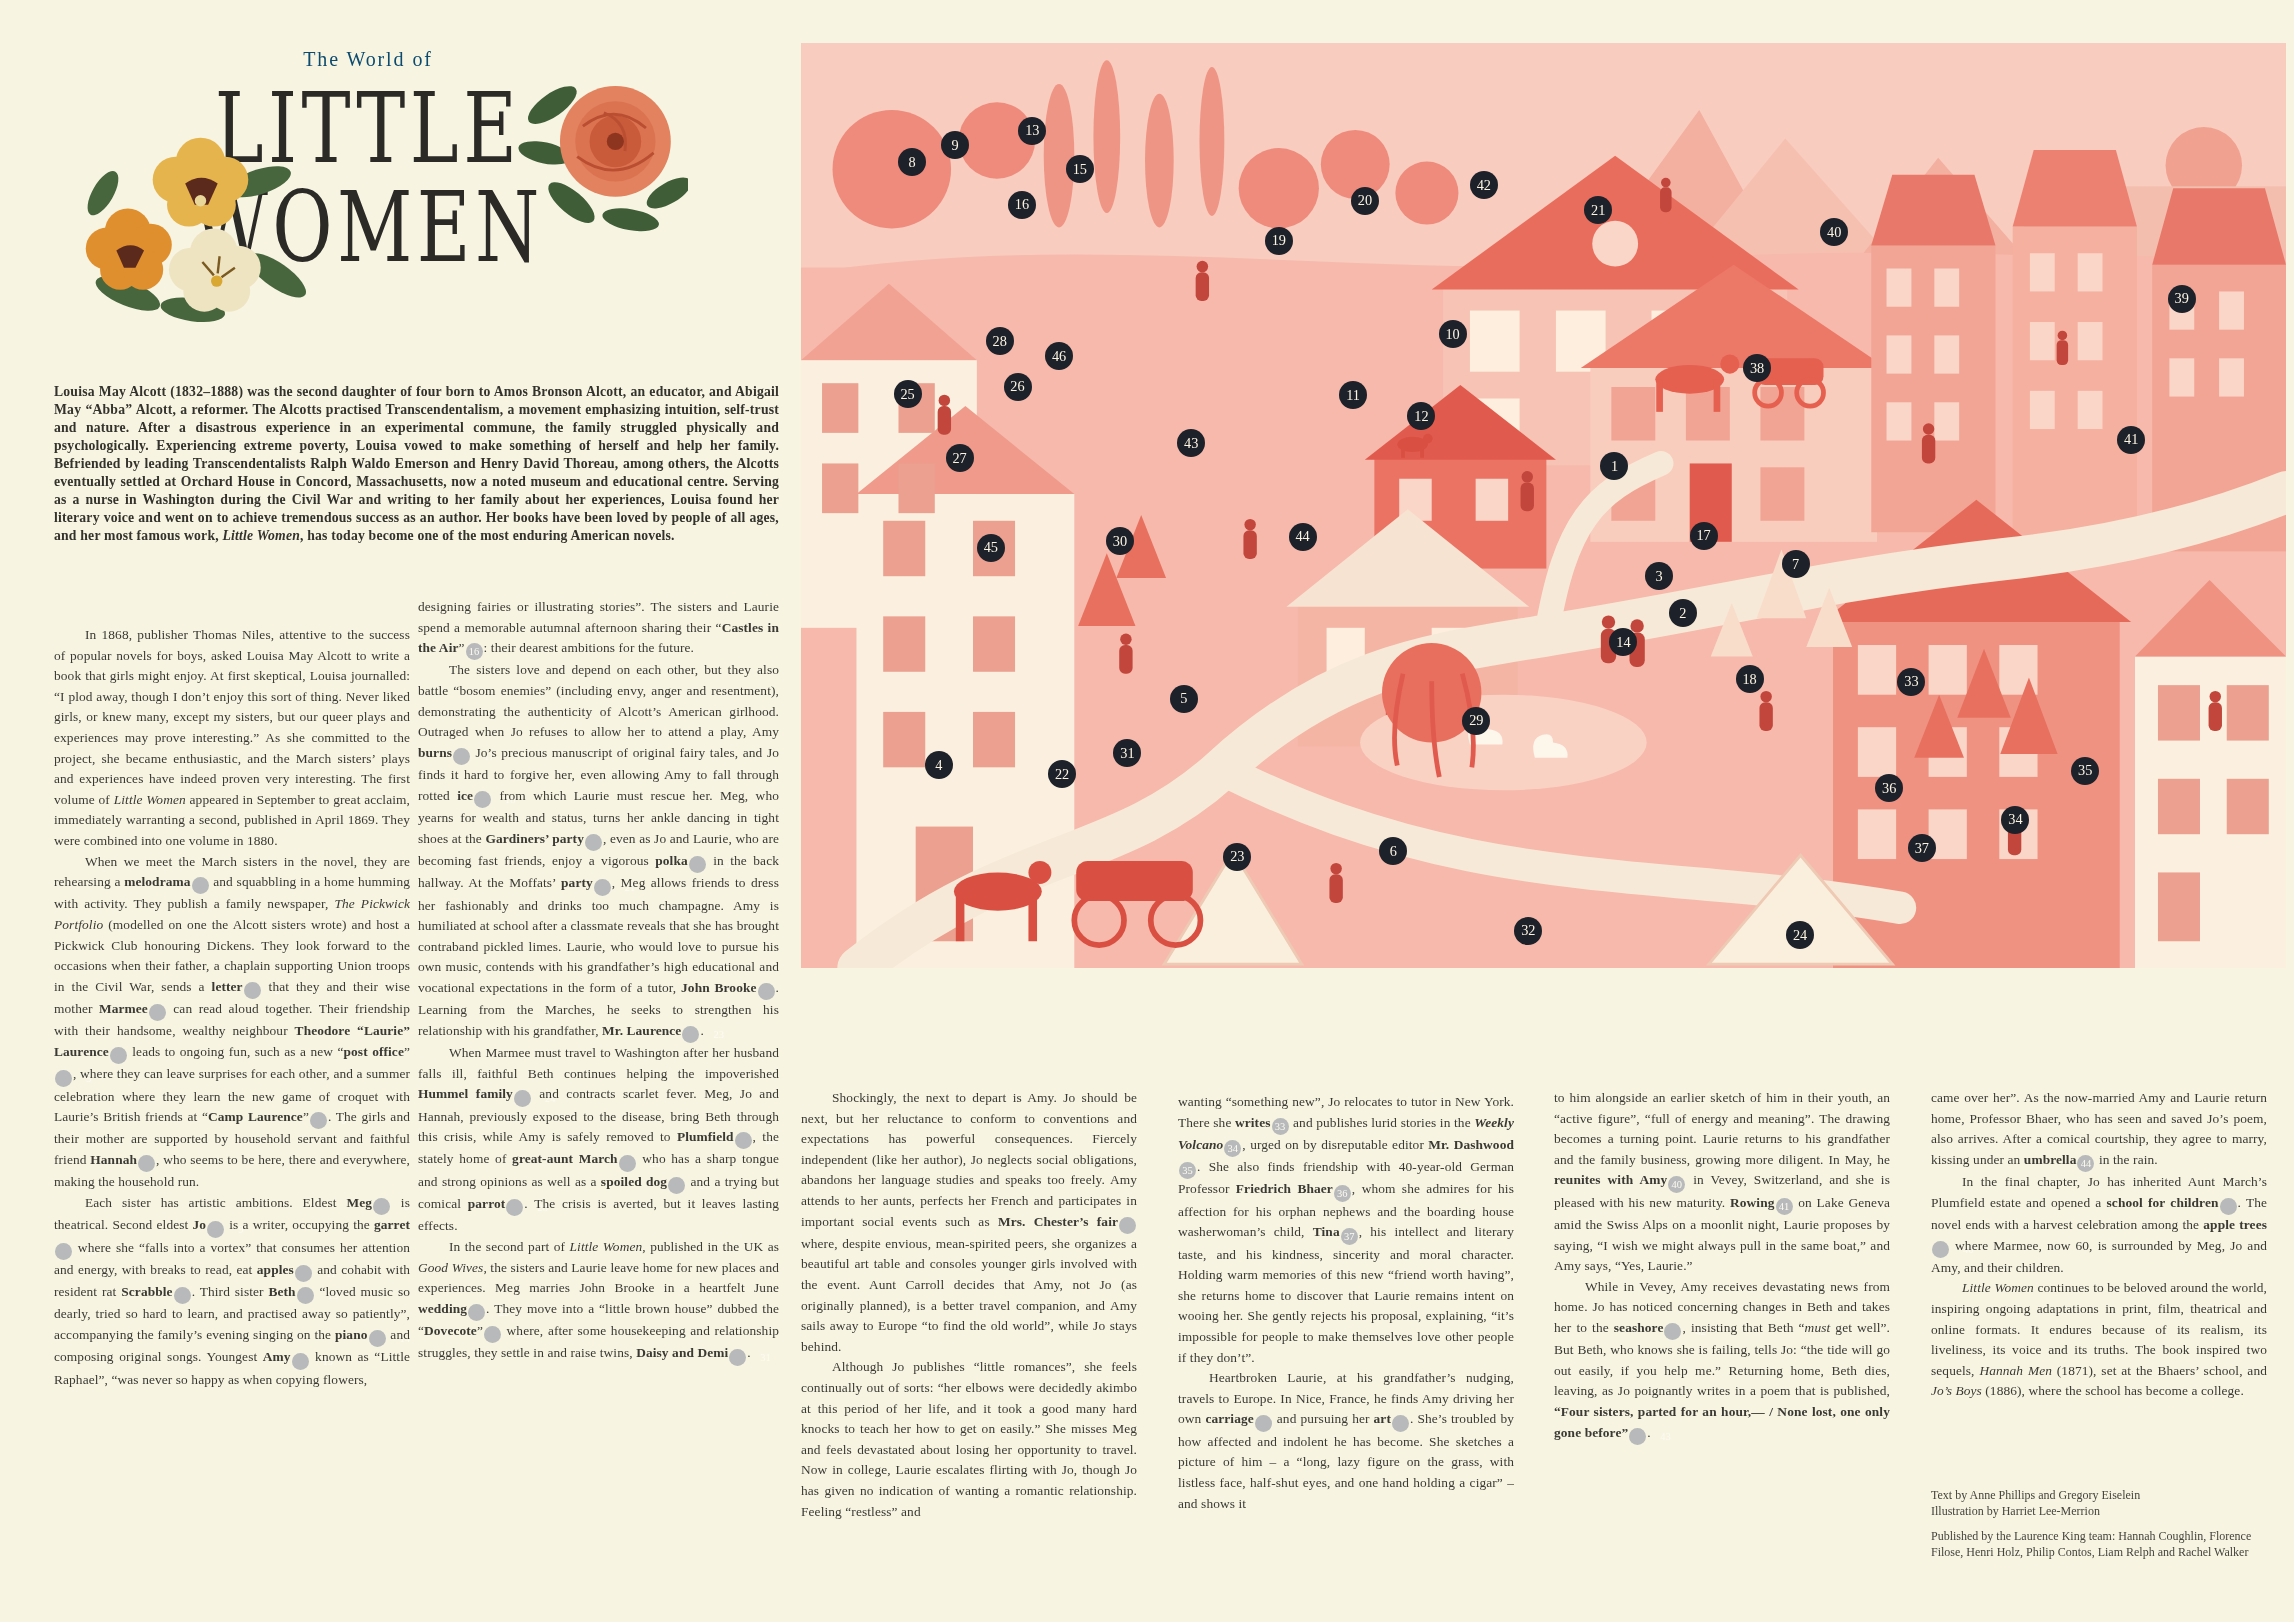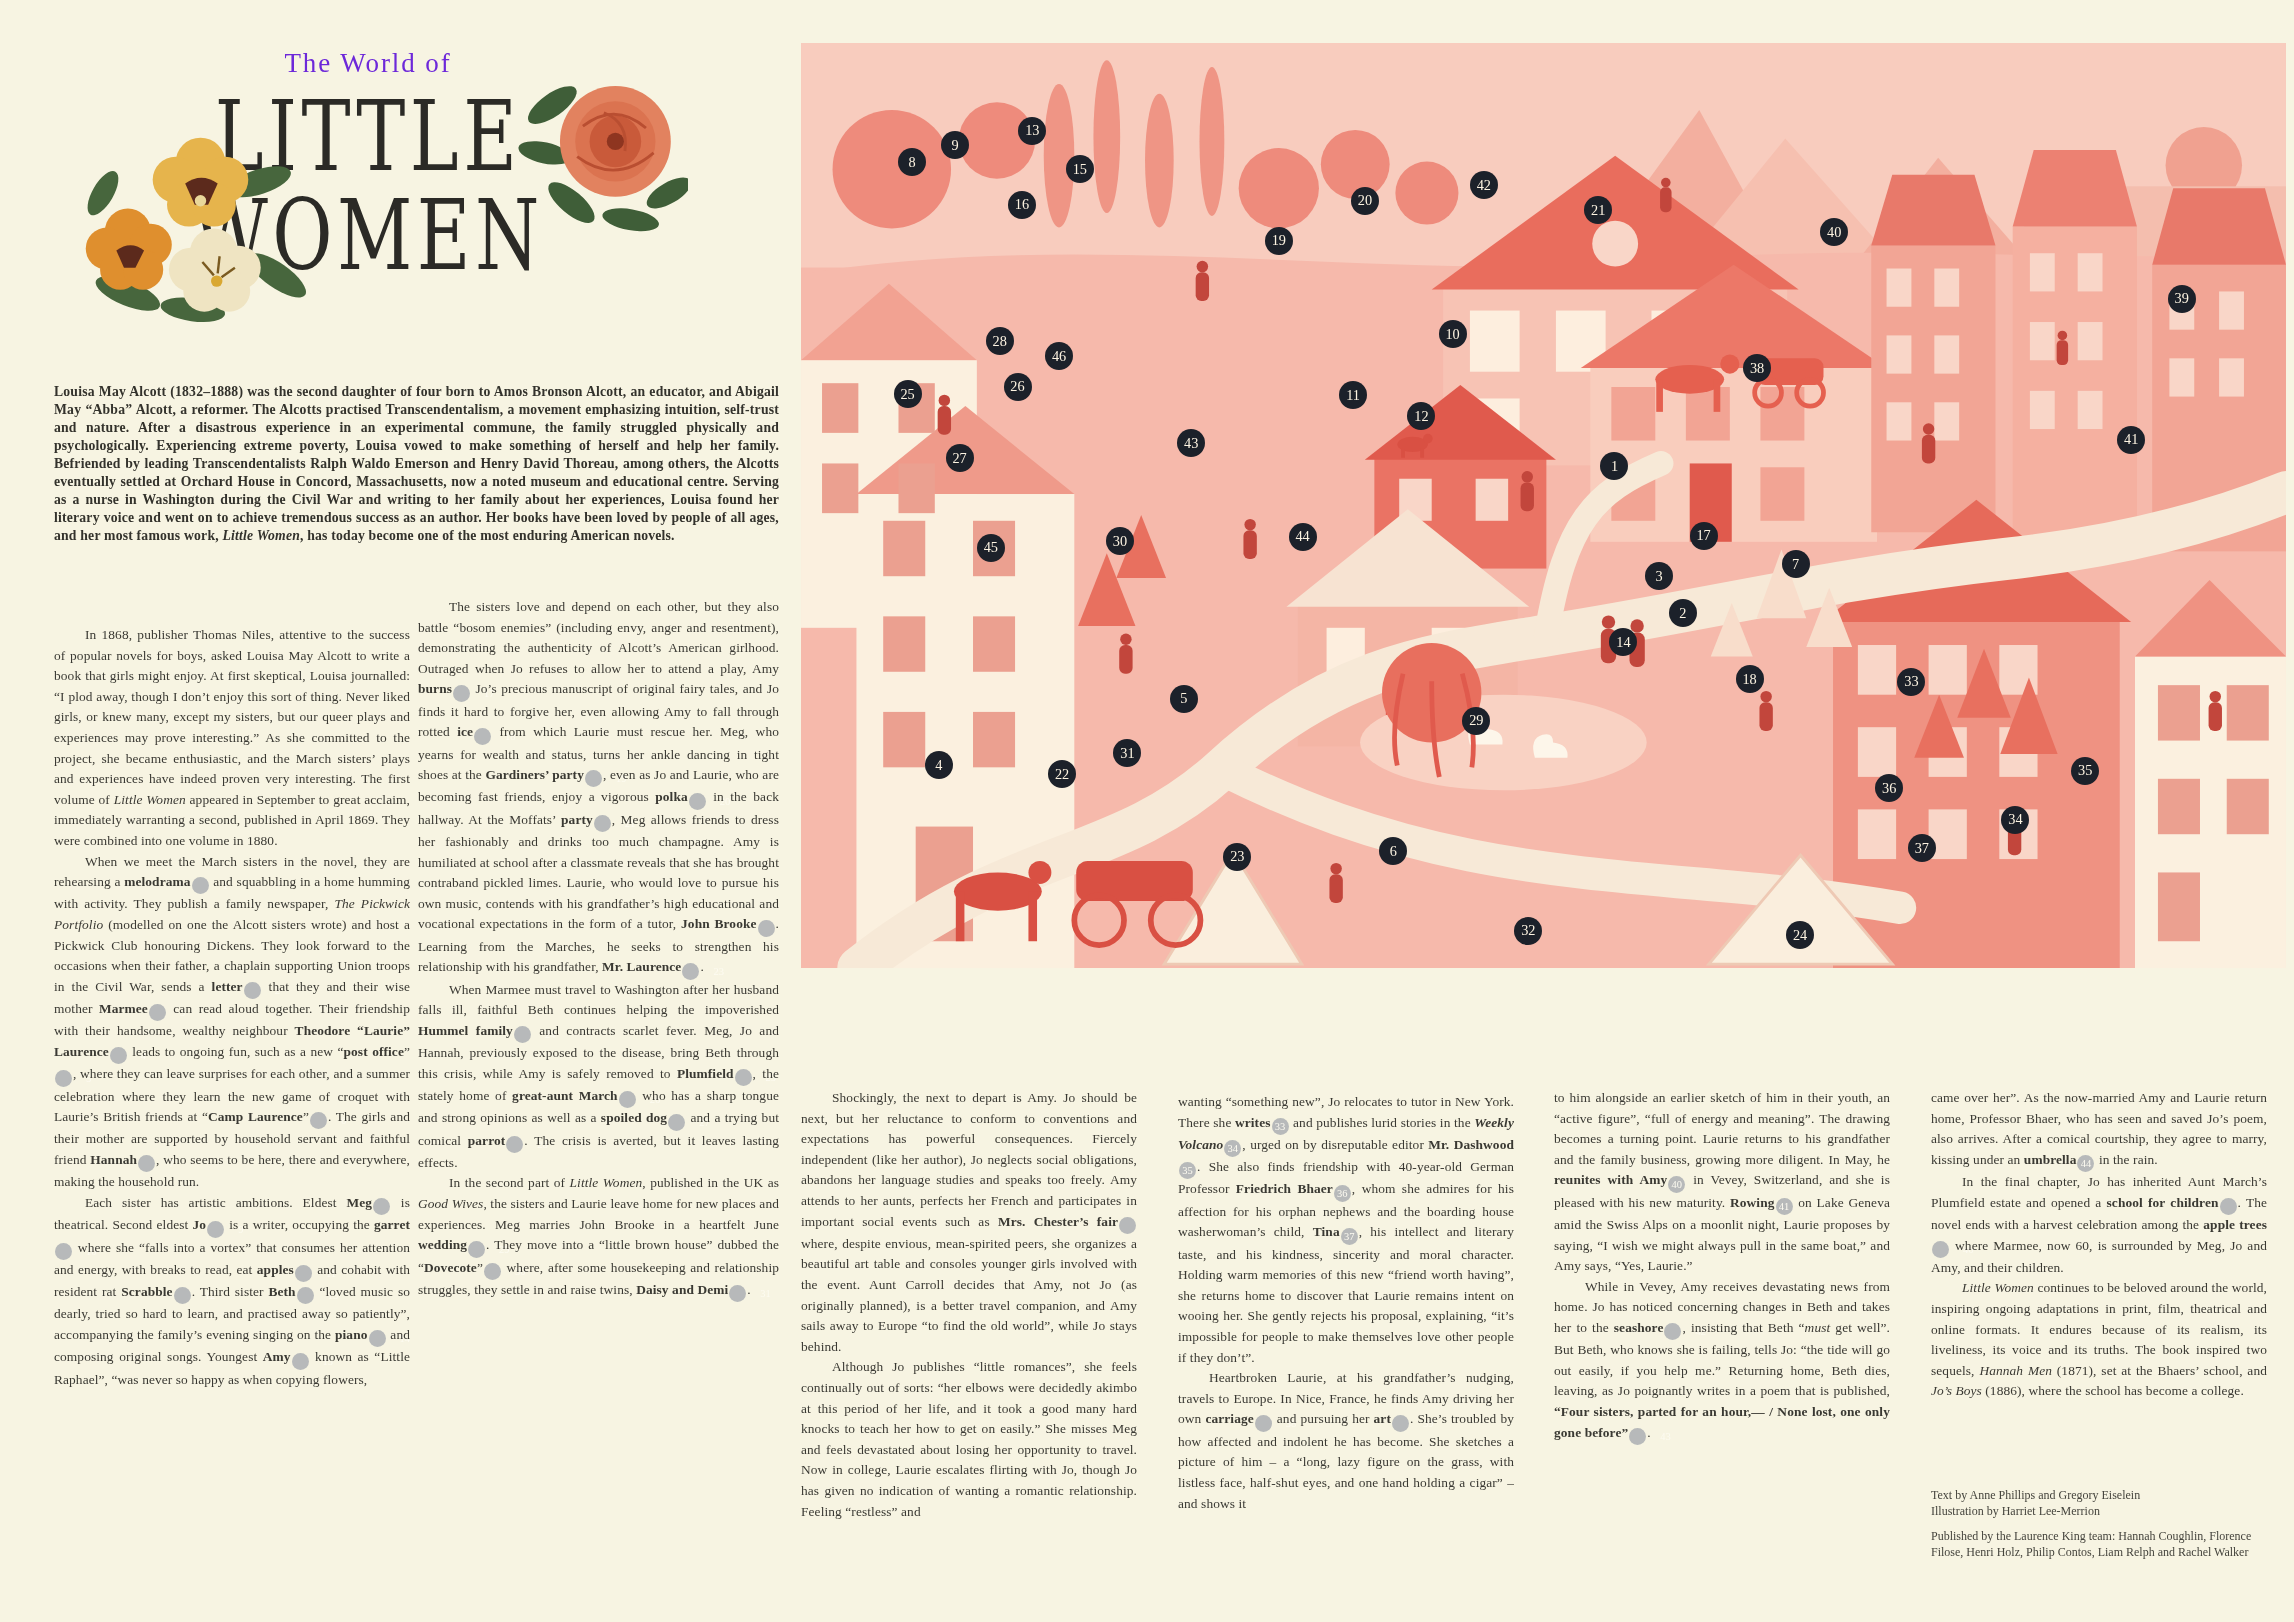--- a/index.html
+++ b/index.html
@@ -3,21 +3,21 @@
 <meta charset="utf-8">
 <style>
   html,body{margin:0;padding:0;}
   body{
     width:2294px;height:1622px;position:relative;overflow:hidden;
     background:#f7f4e2;color:#35342e;
     font-family:"Liberation Serif", serif;
   }
   
   .masthead{position:absolute;left:38px;top:48px;width:660px;text-align:center;}
-  .kicker{font-size:27px;letter-spacing:1.9px;color:#6d28d9;}
+  .kicker{font-size:20px;letter-spacing:1.9px;color:#0c4a6e;}
   .deco-line{display:block;font-family:"DejaVu Serif", serif;font-size:80px;line-height:99px;
     letter-spacing:4.8px;color:#2b2a26;transform:scaleY(1.22) scaleX(0.92);transform-origin:50% 50%;}
   .t1{margin-top:7.6px;}
   .flowers-left{position:absolute;left:78px;top:88px;}
   .flowers-right{position:absolute;left:516px;top:59px;}
   
   .intro{position:absolute;left:54px;top:369px;width:725px;font-weight:bold;
     font-size:13.7px;line-height:18px;text-align:justify;letter-spacing:0.2px;color:#33322c;}
   .intro .lead{text-indent:36px;display:inline;}
   .col{position:absolute;font-size:13.4px;line-height:20.6px;text-align:justify;
@@ -114,20 +114,21 @@
 </svg>
 
 <p class="intro"><span class="lead">Louisa May Alcott (1832–1888) was the second daughter of four born to Amos Bronson Alcott, an educator, and Abigail May “Abba” Alcott, a reformer. The Alcotts practised Transcendentalism, a movement emphasizing intuition, self-trust and nature. After a disastrous experience in an experimental commune, the family struggled physically and psychologically. Experiencing extreme poverty, Louisa vowed to make something of herself and help her family. Befriended by leading Transcendentalists Ralph Waldo Emerson and Henry David Thoreau, among others, the Alcotts eventually settled at Orchard House in Concord, Massachusetts, now a noted museum and educational centre. Serving as a nurse in Washington during the Civil War and writing to her family about her experiences, Louisa found her literary voice and went on to achieve tremendous success as an author. Her books have been loved by people of all ages, and her most famous work, <em>Little Women</em>, has today become one of the most enduring American novels.</span></p>
 
 <div class="col col-a">
     <p class="indent">In 1868, publisher Thomas Niles, attentive to the success of popular novels for boys, asked Louisa May Alcott to write a book that girls might enjoy. At first skeptical, Louisa journalled: “I plod away, though I don’t enjoy this sort of thing. Never liked girls, or knew many, except my sisters, but our queer plays and experiences may prove interesting.” As she committed to the project, she became enthusiastic, and the March sisters’ plays and experiences have indeed proven very interesting. The first volume of <em>Little Women</em> appeared in September to great acclaim, immediately warranting a second, published in April 1869. They were combined into one volume in 1880.</p>
     <p class="indent">When we meet the March sisters in the novel, they are rehearsing a <strong>melodrama</strong><span class="nb">1</span> and squabbling in a home humming with activity. They publish a family newspaper, <em>The Pickwick Portfolio</em> (modelled on one the Alcott sisters wrote) and host a Pickwick Club honouring Dickens. They look forward to the occasions when their father, a chaplain supporting Union troops in the Civil War, sends a <strong>letter</strong><span class="nb">2</span> that they and their wise mother <strong>Marmee</strong><span class="nb">3</span> can read aloud together. Their friendship with their handsome, wealthy neighbour <strong>Theodore “Laurie” Laurence</strong><span class="nb">4</span> leads to ongoing fun, such as a new “<strong>post office</strong>”<span class="nb">5</span>, where they can leave surprises for each other, and a summer celebration where they learn the new game of croquet with Laurie’s British friends at “<strong>Camp Laurence</strong>”<span class="nb">6</span>. The girls and their mother are supported by household servant and faithful friend <strong>Hannah</strong><span class="nb">7</span>, who seems to be here, there and everywhere, making the household run.</p>
     <p class="indent">Each sister has artistic ambitions. Eldest <strong>Meg</strong><span class="nb">8</span> is theatrical. Second eldest <strong>Jo</strong><span class="nb">9</span> is a writer, occupying the <strong>garret</strong><span class="nb">10</span> where she “falls into a vortex” that consumes her attention and energy, with breaks to read, eat <strong>apples</strong><span class="nb">11</span> and cohabit with resident rat <strong>Scrabble</strong><span class="nb">12</span>. Third sister <strong>Beth</strong><span class="nb">13</span> “loved music so dearly, tried so hard to learn, and practised away so patiently”, accompanying the family’s evening singing on the <strong>piano</strong><span class="nb">14</span> and composing original songs. Youngest <strong>Amy</strong><span class="nb">15</span> known as “Little Raphael”, “was never so happy as when copying flowers,</p>
   </div>
 <div class="col col-b">
+    <p>designing fairies or illustrating stories”. The sisters and Laurie spend a memorable autumnal afternoon sharing their “<strong>Castles in the Air</strong>”<span class="nb">16</span>: their dearest ambitions for the future.</p>
     <p class="indent">The sisters love and depend on each other, but they also battle “bosom enemies” (including envy, anger and resentment), demonstrating the authenticity of Alcott’s American girlhood. Outraged when Jo refuses to allow her to attend a play, Amy <strong>burns</strong><span class="nb">17</span> Jo’s precious manuscript of original fairy tales, and Jo finds it hard to forgive her, even allowing Amy to fall through rotted <strong>ice</strong><span class="nb">18</span> from which Laurie must rescue her. Meg, who yearns for wealth and status, turns her ankle dancing in tight shoes at the <strong>Gardiners’ party</strong><span class="nb">19</span>, even as Jo and Laurie, who are becoming fast friends, enjoy a vigorous <strong>polka</strong><span class="nb">20</span> in the back hallway. At the Moffats’ <strong>party</strong><span class="nb">21</span>, Meg allows friends to dress her fashionably and drinks too much champagne. Amy is humiliated at school after a classmate reveals that she has brought contraband pickled limes. Laurie, who would love to pursue his own music, contends with his grandfather’s high educational and vocational expectations in the form of a tutor, <strong>John Brooke</strong><span class="nb">22</span>. Learning from the Marches, he seeks to strengthen his relationship with his grandfather, <strong>Mr. Laurence</strong><span class="nb">23</span>.</p>
     <p class="indent">When Marmee must travel to Washington after her husband falls ill, faithful Beth continues helping the impoverished <strong>Hummel family</strong><span class="nb">24</span> and contracts scarlet fever. Meg, Jo and Hannah, previously exposed to the disease, bring Beth through this crisis, while Amy is safely removed to <strong>Plumfield</strong><span class="nb">25</span>, the stately home of <strong>great-aunt March</strong><span class="nb">26</span> who has a sharp tongue and strong opinions as well as a <strong>spoiled dog</strong><span class="nb">27</span> and a trying but comical <strong>parrot</strong><span class="nb">28</span>. The crisis is averted, but it leaves lasting effects.</p>
     <p class="indent">In the second part of <em>Little Women</em>, published in the UK as <em>Good Wives</em>, the sisters and Laurie leave home for new places and experiences. Meg marries John Brooke in a heartfelt June <strong>wedding</strong><span class="nb">29</span>. They move into a “little brown house” dubbed the “<strong>Dovecote</strong>”<span class="nb">30</span> where, after some housekeeping and relationship struggles, they settle in and raise twins, <strong>Daisy and Demi</strong><span class="nb">31</span>.</p>
   </div>
 
 <div class="map">
   <svg width="1485" height="925" viewBox="0 0 1554 968">
     <rect width="1554" height="968" fill="#f6b9ab"></rect>
     <rect width="1554" height="235" fill="#f8ccbe"></rect>
     <circle cx="1468" cy="128" r="40" fill="#f0a190"></circle>

